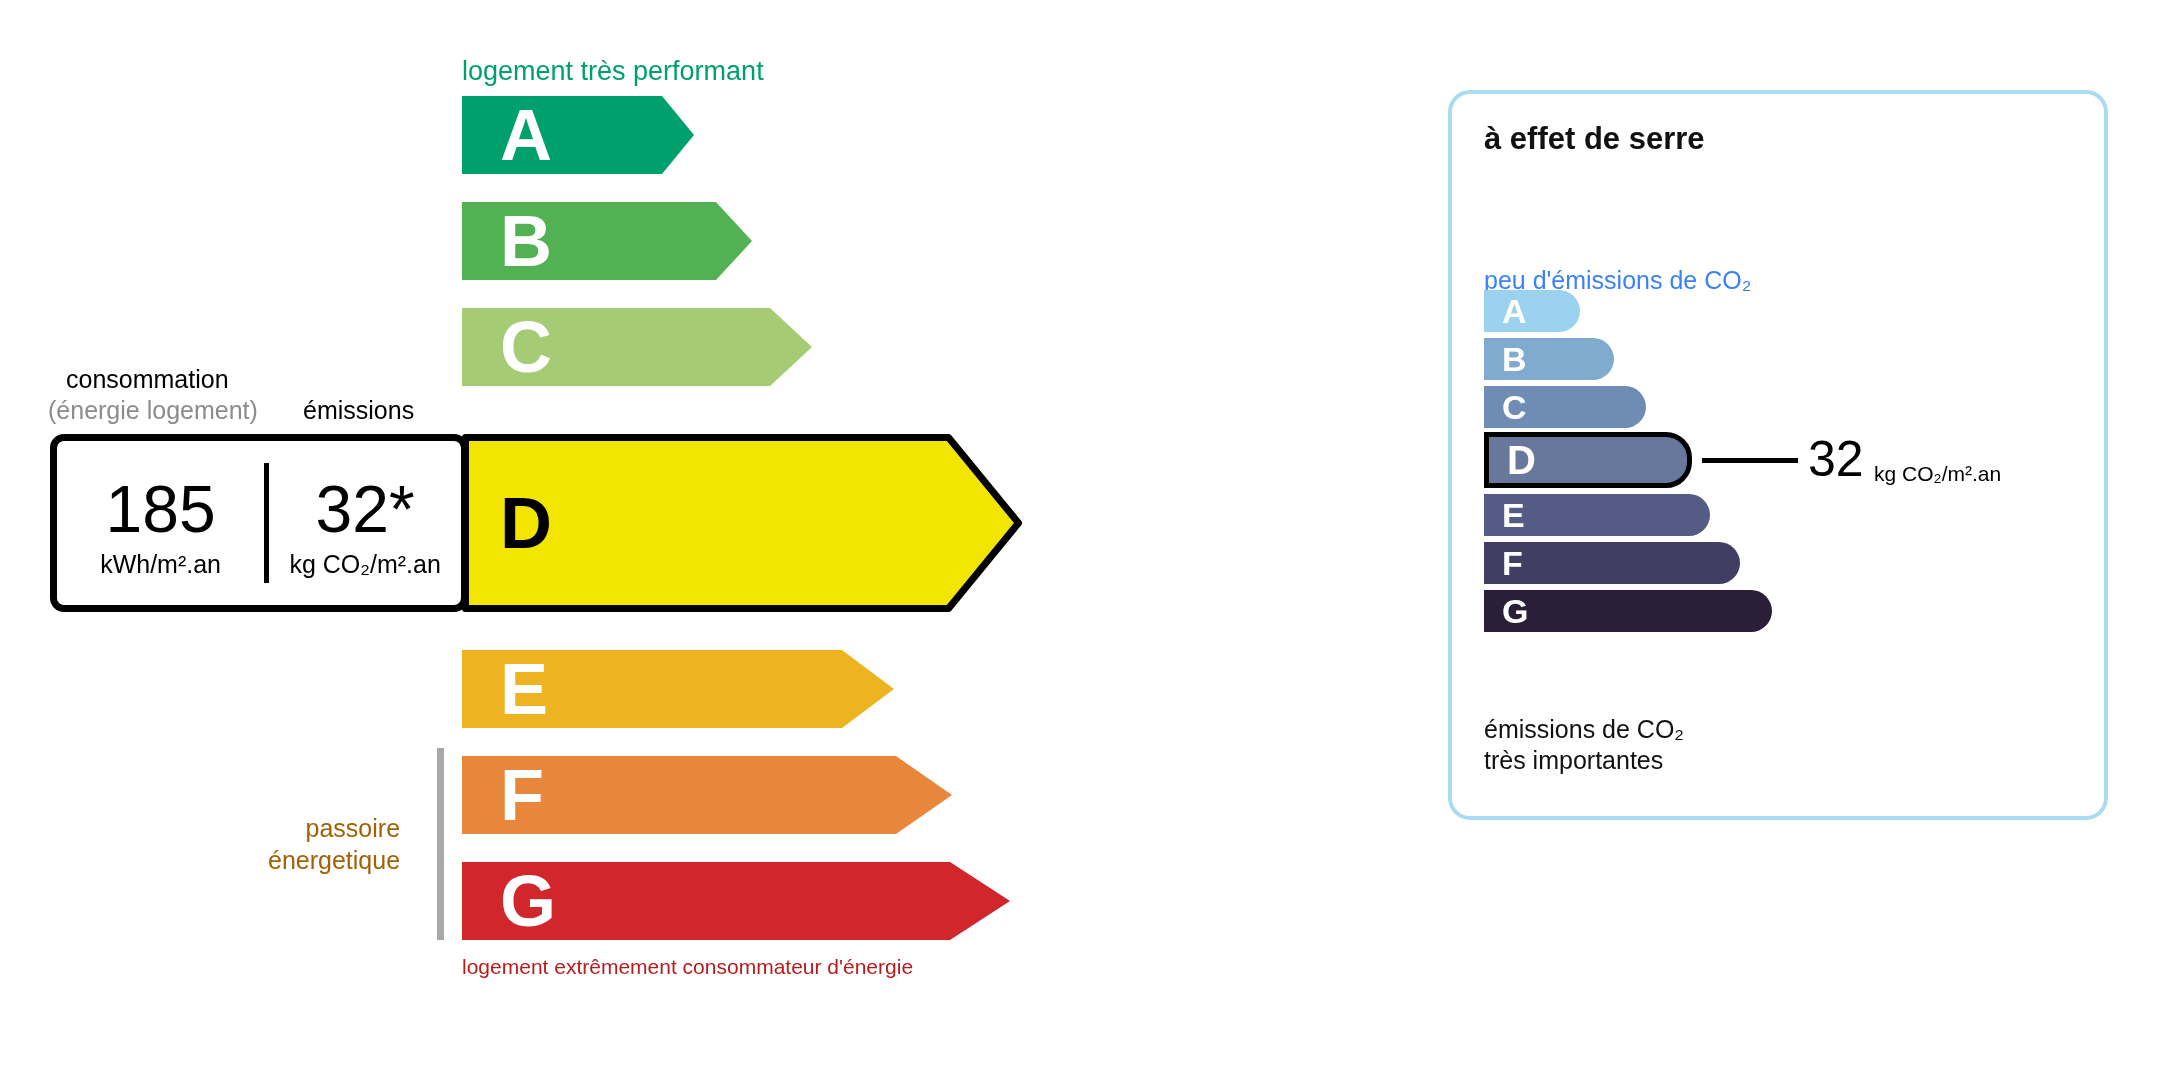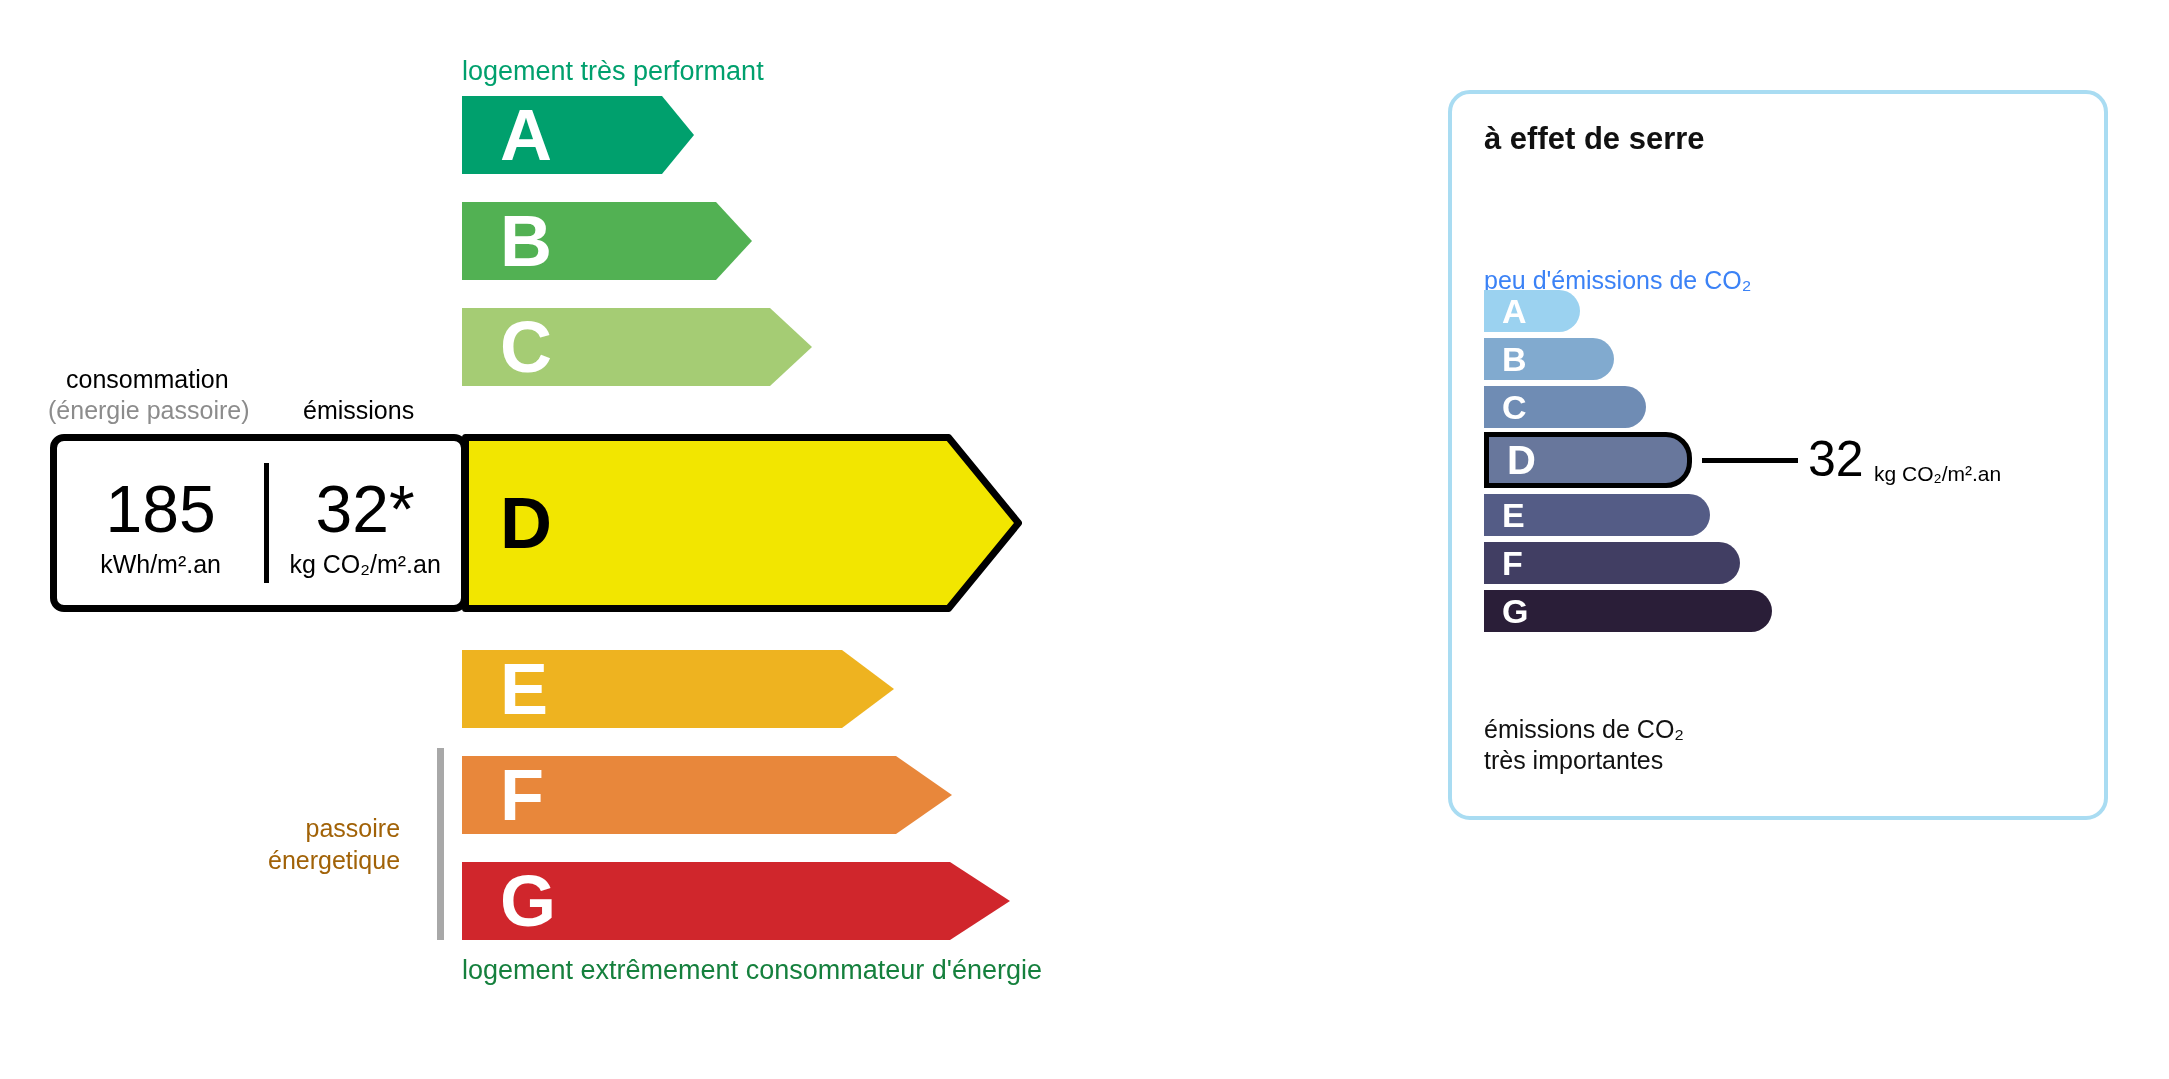--- a/index.html
+++ b/index.html
@@ -13,21 +13,21 @@
 
   
   #energy { position: absolute; left: 0; top: 0; width: 1400px; height: 1079px; }
 
   .top-label {
     position: absolute; left: 462px; top: 56px;
     font-size: 27px; color: #00A06D; white-space: nowrap;
   }
   .bottom-label {
     position: absolute; left: 462px; top: 955px;
-    font-size: 27px; color: #15803d; white-space: nowrap; text-align: right;
+    font-size: 21px; color: #b91c1c; white-space: nowrap; text-align: right;
   }
 
   .band { position: absolute; left: 462px; }
   .band svg { display: block; }
   .band .letter {
     position: absolute; left: 38px; top: 50%;
     transform: translateY(-50%);
     font-size: 72px; font-weight: bold; color: #ffffff;
     line-height: 1;
   }
@@ -178,21 +178,21 @@
           <svg width="548" height="78" viewBox="0 0 548 78">
             <polygon points="0.0,0.0 488.0,0.0 548.0,39.0 488.0,78.0 0.0,78.0" fill="#D0262C"></polygon>
           </svg>
           <span class="letter">G</span>
         </div>
       </div>
 
     <div class="bottom-label">logement extrêmement consommateur d'énergie</div>
 
     <div class="hdr" id="hdr-conso">consommation</div>
-    <div class="hdr" id="hdr-conso-sub">(énergie passoire)</div>
+    <div class="hdr" id="hdr-conso-sub">(énergie logement)</div>
     <div class="hdr" id="hdr-emis">émissions</div>
 
     <div id="value-box">
       <div class="vb-cell left">
         <div class="vb-num">185</div>
         <div class="vb-unit">kWh/m².an</div>
       </div>
       <div class="vb-div"></div>
       <div class="vb-cell">
         <div class="vb-num">32*</div>

